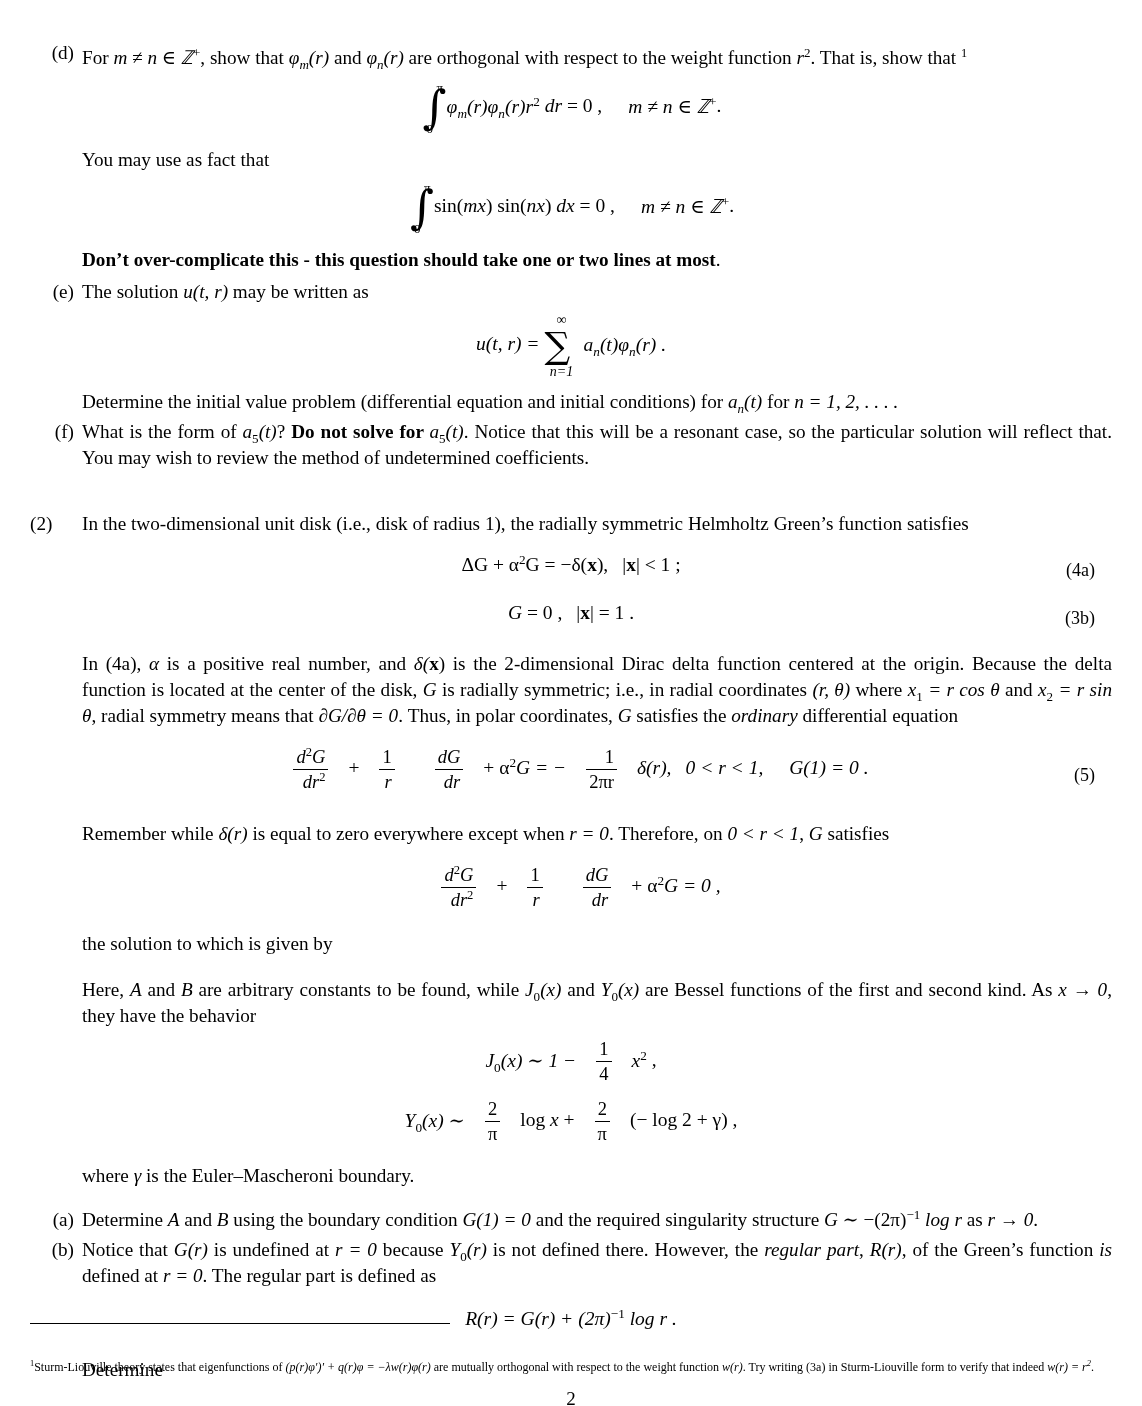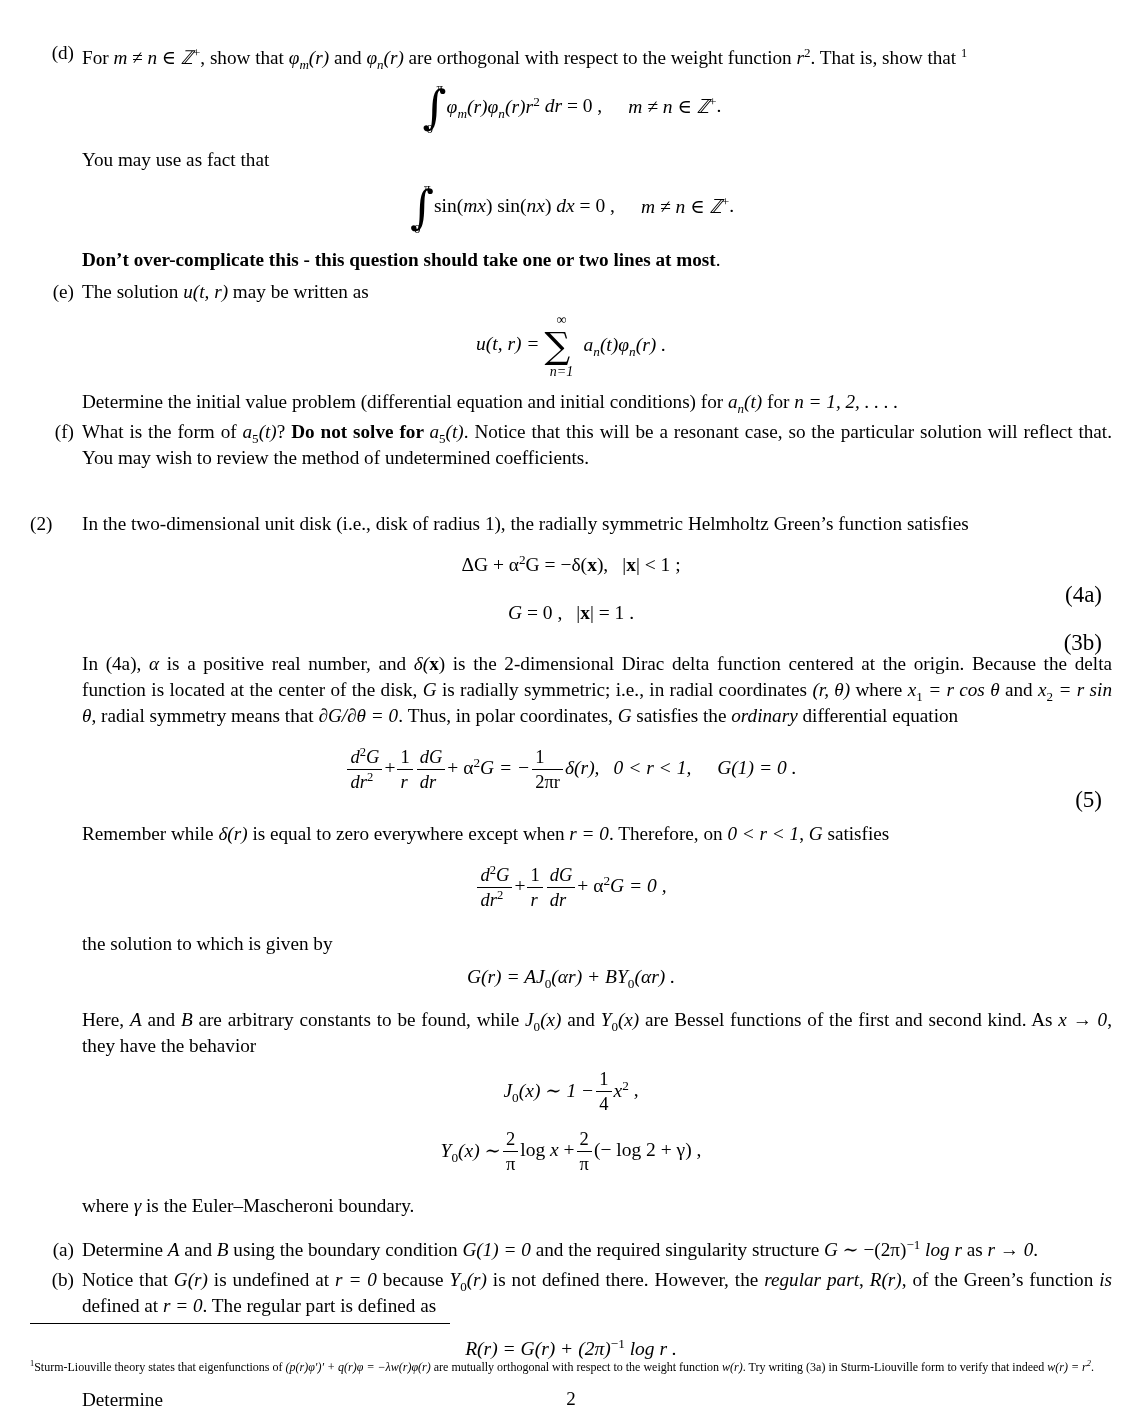--- a/index.html
+++ b/index.html
@@ -85,35 +85,34 @@
 
   
   .eq {
     text-align: center;
     font-size: 19.5px;
     line-height: 1.0;
     position: relative;
   }
   .eqnum {
     position: absolute;
-    right: 10px;
+    right: 17px;
     top: 50%;
     transform: translateY(-50%);
     font-style: normal;
-    font-size: 23px;
-    margin-top: 24px;
+    font-size: 18px;
   }
 
   
   .frac {
     display: inline-block;
     vertical-align: middle;
-    text-align: left;
+    text-align: right;
     font-size: 0.95em;
-    margin: 0 2px;
+    margin: 0 20px;
     position: relative;
     top: -0.05em;
   }
   .frac > .n {
     display: block;
     padding: 0 3px 1px 3px;
     border-bottom: 1px solid #000;
     line-height: 1.15;
   }
   .frac > .d {
@@ -360,23 +359,20 @@
         <span class="d m">dr</span>
       </span><span class="mr">+ α</span><sup class="e">2</sup><span class="m">G = 0 ,</span>
     </div>
 
     <div class="spacer-s"></div>
 
     <div class="txt body-indent">the solution to which is given by</div>
 
     <div class="spacer-s"></div>
 
-    <div class="eq" style="height:30px;">
-      <span class="m"><span>G(r) = AJ</span><sub class="en">0</sub><span>(αr) + BY</span><sub class="en">0</sub><span>(αr) .</span></span>
-    </div>
 
     <div class="spacer-s"></div>
 
     <div class="txt body-indent"><span>Here, </span><span class="m">A</span><span> and </span><span class="m">B</span><span> are arbitrary constants to be found, while </span><span class="m"><span>J</span><sub class="en">0</sub><span>(x)</span></span><span> and </span><span class="m"><span>Y</span><sub class="en">0</sub><span>(x)</span></span><span> are Bessel functions of the first and second kind. As </span><span class="m">x → 0</span><span>, they have the behavior</span></div>
 
     <div class="spacer-s"></div>
 
     <div class="eq" style="height:50px;">
       <span class="m"><span>J</span><sub class="en">0</sub><span>(x) ∼ 1 −</span></span><span class="frac">
         <span class="n mr">1</span>

